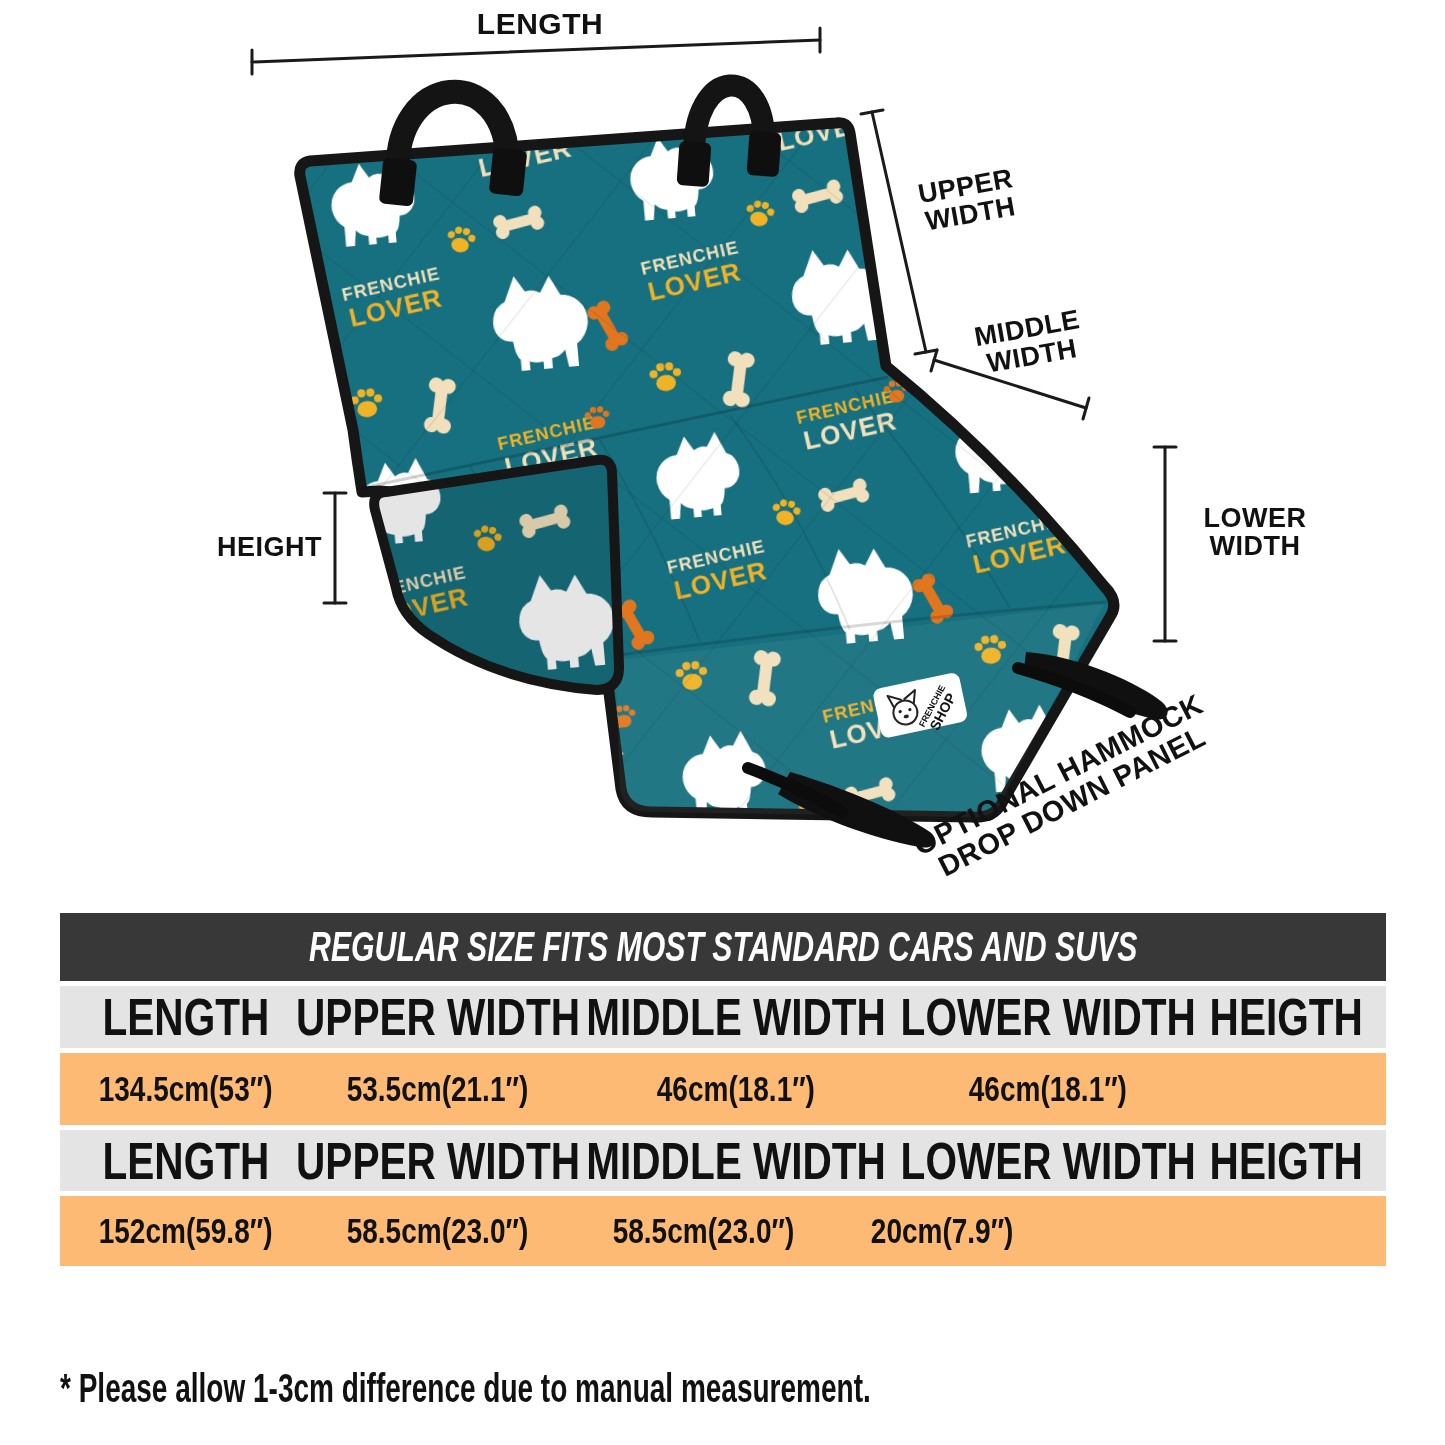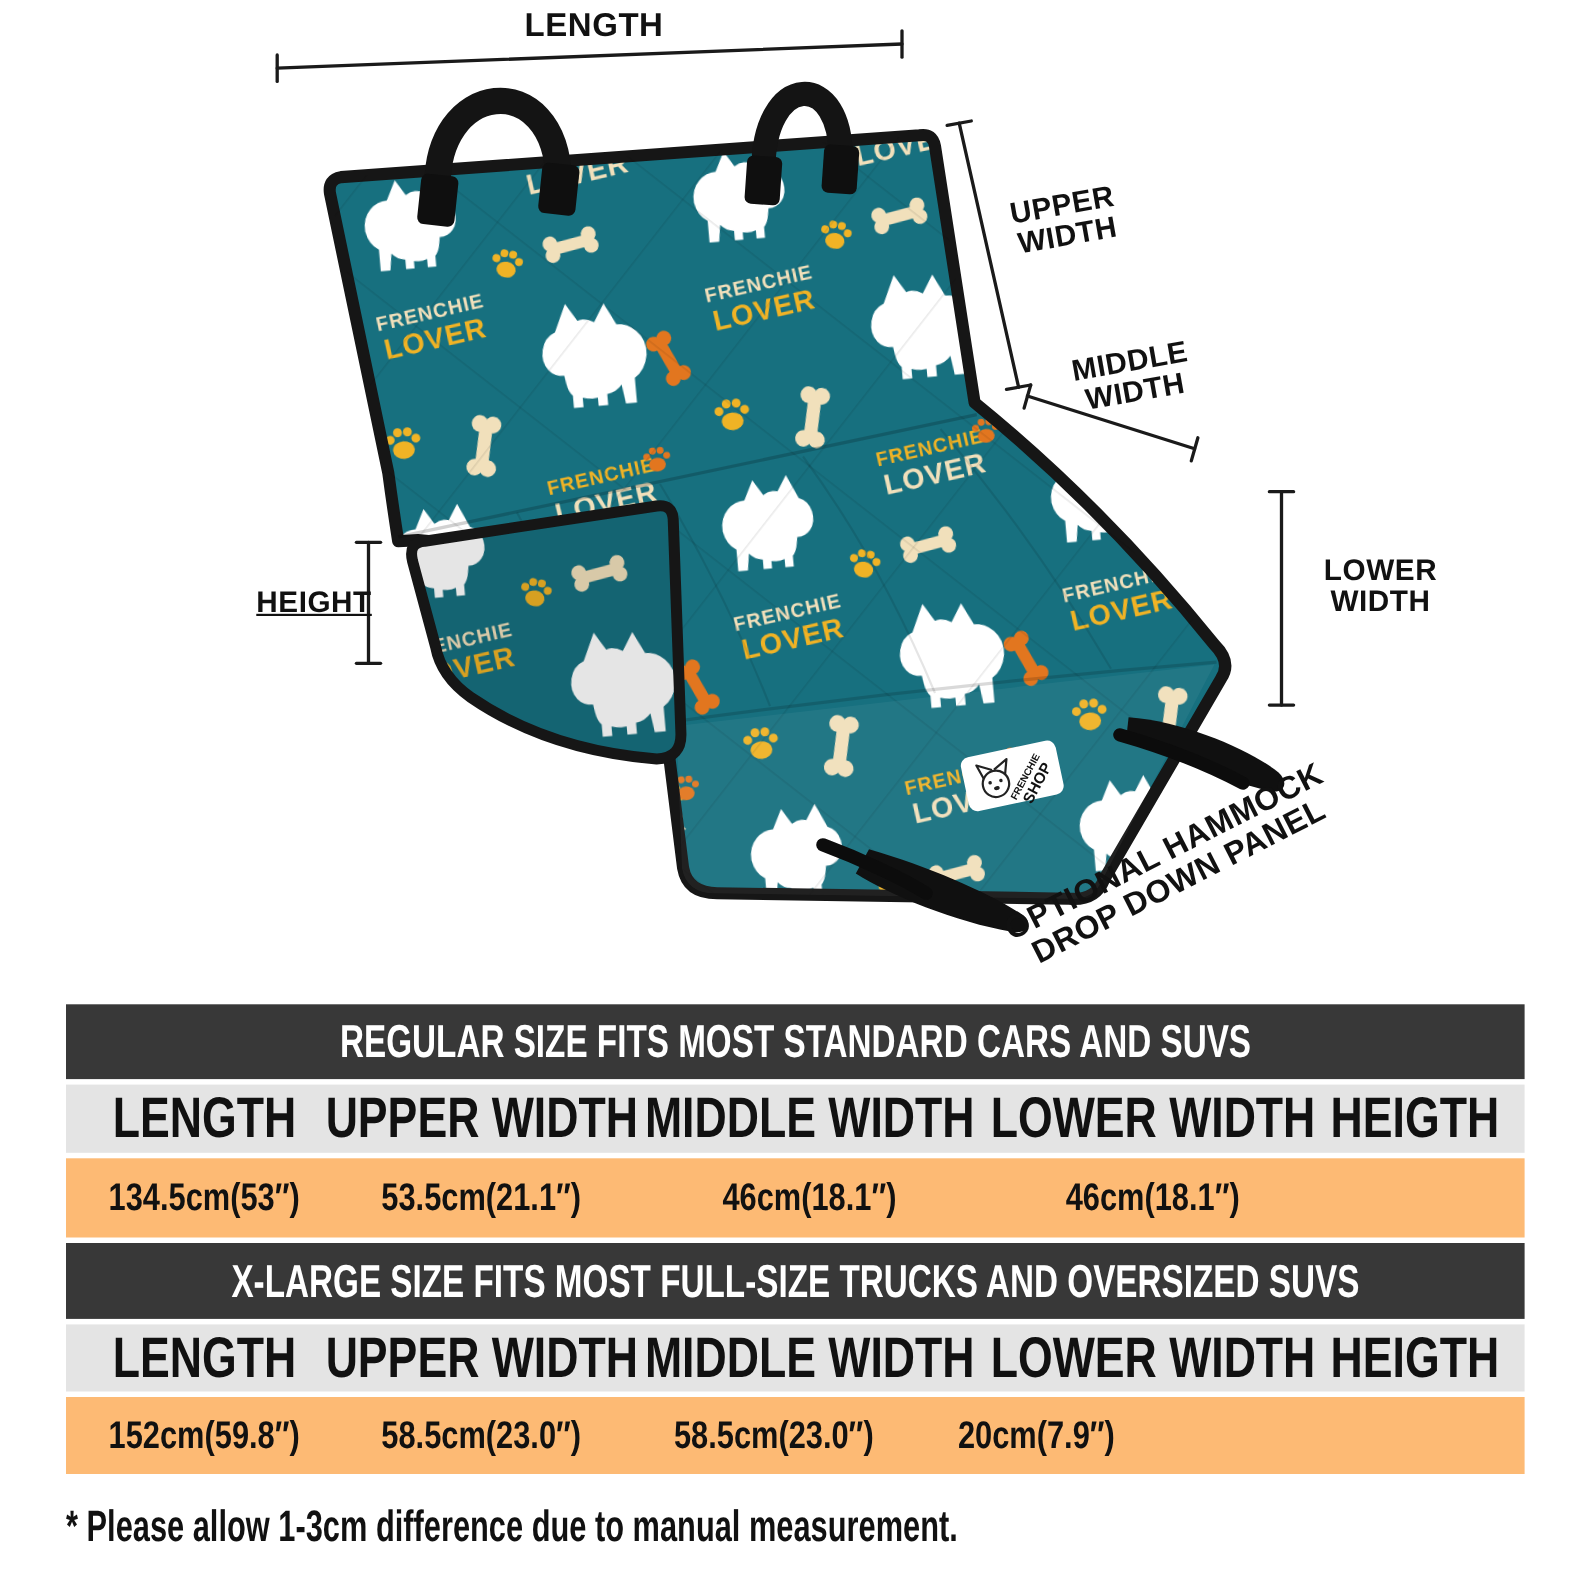--- a/index.html
+++ b/index.html
@@ -4,21 +4,21 @@
 <style>
   html,body{margin:0;padding:0;background:#ffffff;}
   body{width:1445px;height:1445px;position:relative;font-family:"Liberation Sans",sans-serif;overflow:hidden;}
   .stage{position:absolute;inset:0;background:#fff;}
   svg{display:block;}
   .abs{position:absolute;}
   .dimlabel{position:absolute;font-weight:bold;color:#111;text-align:center;line-height:1.04;letter-spacing:.5px;}
   .cx{display:inline-block;white-space:nowrap;transform:scaleX(var(--sx,.78));}
   .bars{position:absolute;left:60px;top:913px;width:1326px;}
   .bar{width:100%;display:flex;align-items:center;justify-content:center;}
-  .bar.dark{background:#383838;color:#fff;height:68px;margin-bottom:5px;}
+  .bar.dark{background:#383838;color:#fff;height:68px;margin-bottom:5px;font-style:italic;}
   .bar.dark2{height:69px;}
   .bar.head{background:#e4e4e4;color:#111;height:62px;margin-bottom:5px;}
   .bar.head2{height:61px;}
   .bar.vals{background:#fdba74;color:#111;height:72px;margin-bottom:5px;}
   .bar.vals2{height:70px;}
   .row{display:flex;width:100%;height:100%;}
   .cell{display:flex;align-items:center;justify-content:center;height:100%;}
   .c1{width:19%;} .c2{width:19%;} .c3{width:26%;} .c4{width:21%;} .c5{width:15%;}
   .t-title{font-size:42px;font-weight:bold;--sx:.72;}
   .t-head{font-size:52px;font-weight:bold;--sx:.78;}
@@ -161,21 +161,21 @@
       <line x1="335" y1="493" x2="335" y2="603"></line>
       <line x1="324" y1="493" x2="346" y2="493"></line>
         <line x1="324" y1="603" x2="346" y2="603"></line>
     </g>
   </svg>
 
   <div class="dimlabel" style="left:430px;top:8px;width:220px;font-size:30px;">LENGTH</div>
   <div class="dimlabel" style="left:908px;top:172px;width:120px;font-size:27px;transform:rotate(-10deg);">UPPER WIDTH</div>
   <div class="dimlabel" style="left:962px;top:314px;width:135px;font-size:27px;transform:rotate(-10deg);">MIDDLE WIDTH</div>
   <div class="dimlabel" style="left:1190px;top:504px;width:130px;font-size:27px;">LOWER WIDTH</div>
-  <div class="dimlabel" style="left:188px;top:533px;width:150px;font-size:27px;text-align:right;text-decoration:underline;">HEIGHT</div>
+  <div class="dimlabel" style="left:172px;top:533px;width:150px;font-size:27px;text-align:right;">HEIGHT</div>
   <div class="dimlabel" style="left:900px;top:758px;width:330px;font-size:29px;transform:rotate(-27deg);">
     <div>OPTIONAL HAMMOCK</div>
     <div>DROP DOWN PANEL</div>
   </div>
 
   <div class="bars">
     <div class="bar dark">
       <span class="cx t-title">REGULAR SIZE FITS MOST STANDARD CARS AND SUVS</span>
     </div>
     <div class="bar head">
@@ -207,23 +207,20 @@
           </div>
         <div class="cell c3">
             <span class="cx t-val">46cm(18.1″)</span>
           </div>
         <div class="cell c4">
             <span class="cx t-val">46cm(18.1″)</span>
           </div>
       </div>
     </div>
 
-    <div class="bar dark dark2">
-      <span class="cx t-title">X-LARGE SIZE FITS MOST FULL-SIZE TRUCKS AND OVERSIZED SUVS</span>
-    </div>
     <div class="bar head head2">
       <div class="row">
         <div class="cell c1">
             <span class="cx t-head">LENGTH</span>
           </div>
         <div class="cell c2">
             <span class="cx t-head">UPPER WIDTH</span>
           </div>
         <div class="cell c3">
             <span class="cx t-head">MIDDLE WIDTH</span>

